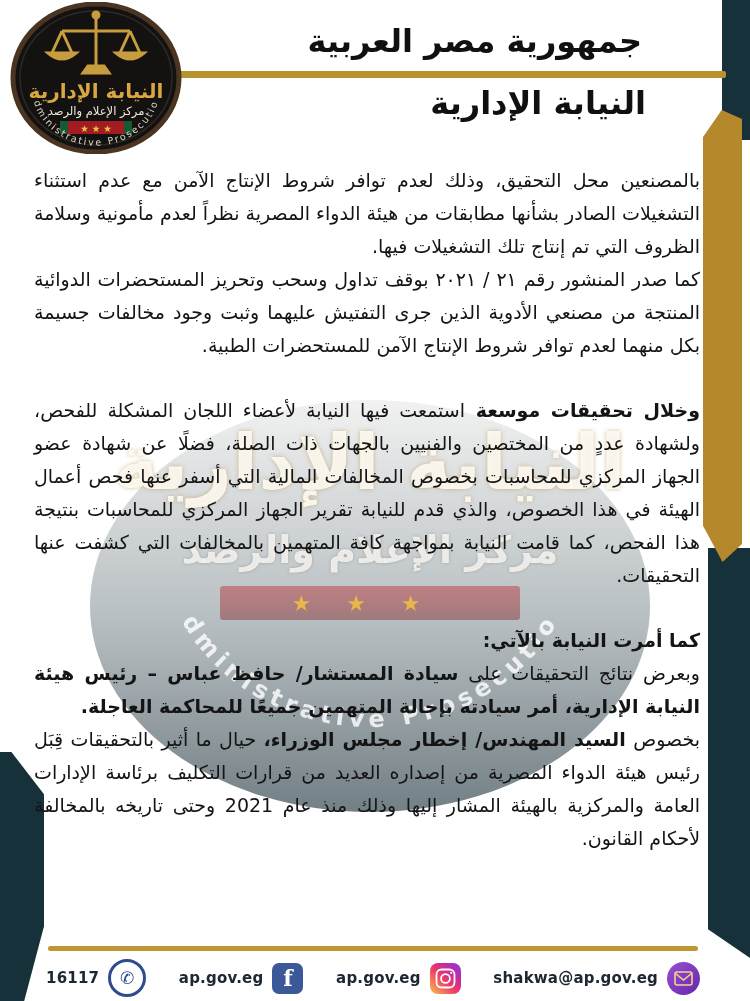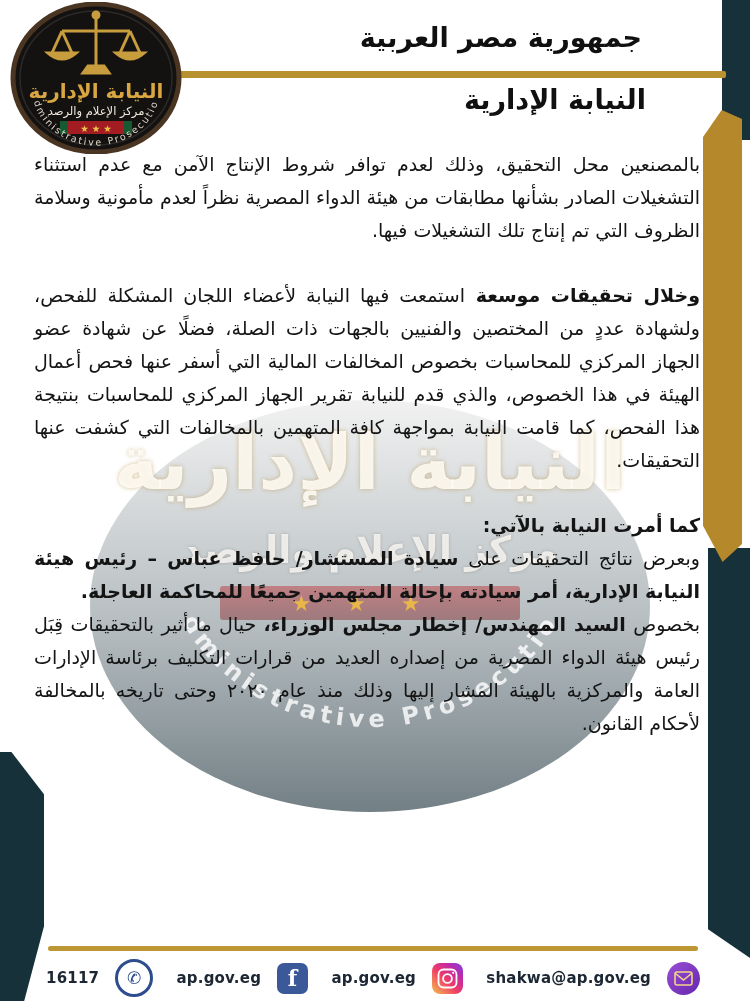--- a/index.html
+++ b/index.html
@@ -8,21 +8,21 @@
   
   .edge{position:absolute;}
   .teal-top-right{left:722px;top:0;width:28px;height:140px;background:#17313b;}
   .teal-low-right{left:708px;top:548px;width:42px;height:410px;background:#17313b;
                   clip-path:polygon(0 0,100% 0,100% 100%,0 93%);}
   .gold-band-right{left:703px;top:110px;width:39px;height:452px;background:#b5892b;
                   clip-path:polygon(48% 0,100% 2%,100% 96%,50% 100%,0 92%,0 6%);}
   .teal-left-ribbon{left:0;top:752px;width:44px;height:249px;background:#17313b;
                   clip-path:polygon(0 0,26% 0,100% 17%,100% 70%,55% 100%,0 100%);}
   
-  .hdr-title{position:absolute;font-weight:bold;color:#101010;font-size:27px;
+  .hdr-title{position:absolute;font-weight:bold;color:#101010;font-size:32px;
              white-space:nowrap;z-index:3;}
   .hdr-title.t1{top:22px;right:108px;}
   .hdr-title.t2{top:84px;right:104px;}
   .hdr-line{position:absolute;top:71px;left:165px;right:24px;height:7px;
             background:#b8922f;border-radius:2px;z-index:2;}
   .badge{position:absolute;left:10px;top:2px;z-index:4;}
   
   .watermark{position:absolute;left:90px;top:400px;width:560px;height:412px;z-index:0;
              pointer-events:none;}
   .wm-oval{position:absolute;inset:0;border-radius:50%;
@@ -33,31 +33,31 @@
             text-shadow:0 0 4px rgba(176,138,60,.55);}
   .wm-sub{position:absolute;top:128px;width:100%;text-align:center;font-weight:bold;
           font-size:38px;color:rgba(255,253,247,.8);
           text-shadow:0 0 3px rgba(120,120,120,.5);}
   .wm-flag{position:absolute;top:186px;left:130px;width:300px;height:34px;
            background:linear-gradient(180deg,rgba(190,42,46,.45),rgba(120,20,24,.40));
            border-radius:3px;display:flex;align-items:center;justify-content:center;}
   .wm-stars{color:rgba(235,185,70,.95);font-size:22px;letter-spacing:14px;text-indent:14px;}
   .wm-arc{position:absolute;left:0;top:0;width:560px;height:412px;}
   
-  .doc-body{position:absolute;top:148px;right:50px;left:34px;z-index:1;
+  .doc-body{position:absolute;top:164px;right:50px;left:34px;z-index:1;
             font-size:19px;line-height:33px;color:#141414;text-align:justify;direction:rtl;}
   .para{margin:0;}
   .para.gap{margin-top:32px;}
   .para .b,.para.heading{font-weight:bold;}
   
   .ftr-line{position:absolute;left:48px;right:52px;top:946px;height:5px;
             background:#bd9733;border-radius:3px;z-index:2;}
   .ftr-row{position:absolute;left:46px;right:50px;top:956px;height:44px;z-index:2;
            display:flex;direction:ltr;align-items:center;justify-content:space-between;}
-  .f-item{display:flex;align-items:center;gap:16px;direction:ltr;}
+  .f-item{display:flex;align-items:center;gap:9px;direction:ltr;}
   .f-label{font-size:15px;font-weight:bold;color:#1c2733;letter-spacing:.2px;}
   .ic{display:flex;align-items:center;justify-content:center;}
   .ic-phone{width:32px;height:32px;border:3px solid #2d4d8e;border-radius:50%;
             color:#2d4d8e;font-size:17px;font-weight:bold;background:#fff;}
   .ic-fb{width:31px;height:31px;border-radius:7px;background:#3b5998;color:#fff;
          font-size:22px;font-weight:bold;font-family:"DejaVu Serif",serif;}
   .ic-ig{width:31px;height:31px;border-radius:8px;
          background:linear-gradient(45deg,#f7c04b 0%,#ee3c68 45%,#c32aa3 72%,#7b3fe4 100%);}
   .ic-mail{width:33px;height:33px;border-radius:50%;
          background:linear-gradient(135deg,#9a4ed6,#6527ad);}
@@ -114,24 +114,25 @@
     </g>
     <path id="badgeArc" d="M 24 100 A 64 58 0 0 0 148 100" fill="none"></path>
     <text font-size="9.5" fill="#ded6c8" letter-spacing="2">
       <textPath href="#badgeArc" startOffset="50%" text-anchor="middle">Administrative Prosecution</textPath>
     </text>
   </svg>
 
   <main class="doc-body">
     <div>
         <p class="para"><span>بالمصنعين محل التحقيق، وذلك لعدم توافر شروط الإنتاج الآمن مع عدم استثناء التشغيلات الصادر بشأنها مطابقات من هيئة الدواء المصرية نظراً لعدم مأمونية وسلامة الظروف التي تم إنتاج تلك التشغيلات فيها.</span></p>
+        <p class="para"><span>كما صدر المنشور رقم ٢١ / ٢٠٢١ بوقف تداول وسحب وتحريز المستحضرات الدوائية المنتجة من مصنعي الأدوية الذين جرى التفتيش عليهما وثبت وجود مخالفات جسيمة بكل منهما لعدم توافر شروط الإنتاج الآمن للمستحضرات الطبية.</span></p>
         <p class="para gap"><span class="b">وخلال تحقيقات موسعة </span><span>استمعت فيها النيابة لأعضاء اللجان المشكلة للفحص، ولشهادة عددٍ من المختصين والفنيين بالجهات ذات الصلة، فضلًا عن شهادة عضو الجهاز المركزي للمحاسبات بخصوص المخالفات المالية التي أسفر عنها فحص أعمال الهيئة في هذا الخصوص، والذي قدم للنيابة تقرير الجهاز المركزي للمحاسبات بنتيجة هذا الفحص، كما قامت النيابة بمواجهة كافة المتهمين بالمخالفات التي كشفت عنها التحقيقات.</span></p>
         <p class="para gap heading"><span class="b">كما أمرت النيابة بالآتي:</span></p>
         <p class="para"><span>وبعرض نتائج التحقيقات على </span><span class="b">سيادة المستشار/ حافظ عباس – رئيس هيئة النيابة الإدارية، أمر سيادته بإحالة المتهمين جميعًا للمحاكمة العاجلة.</span></p>
-        <p class="para"><span>بخصوص </span><span class="b">السيد المهندس/ إخطار مجلس الوزراء،</span><span> حيال ما أثير بالتحقيقات قِبَل رئيس هيئة الدواء المصرية  من إصداره العديد من قرارات التكليف برئاسة الإدارات العامة والمركزية بالهيئة المشار إليها وذلك منذ عام ٢٠٢٠ وحتى تاريخه بالمخالفة لأحكام القانون.</span></p>
+        <p class="para"><span>بخصوص </span><span class="b">السيد المهندس/ إخطار مجلس الوزراء،</span><span> حيال ما أثير بالتحقيقات قِبَل رئيس هيئة الدواء المصرية  من إصداره العديد من قرارات التكليف برئاسة الإدارات العامة والمركزية بالهيئة المشار إليها وذلك منذ عام 2021 وحتى تاريخه بالمخالفة لأحكام القانون.</span></p>
       </div>
   </main>
 
   <div class="ftr-line"></div>
   <div class="ftr-row">
 
     <div class="f-item">
       <span class="f-label">16117</span>
       <span class="ic ic-phone">✆</span>
     </div>

